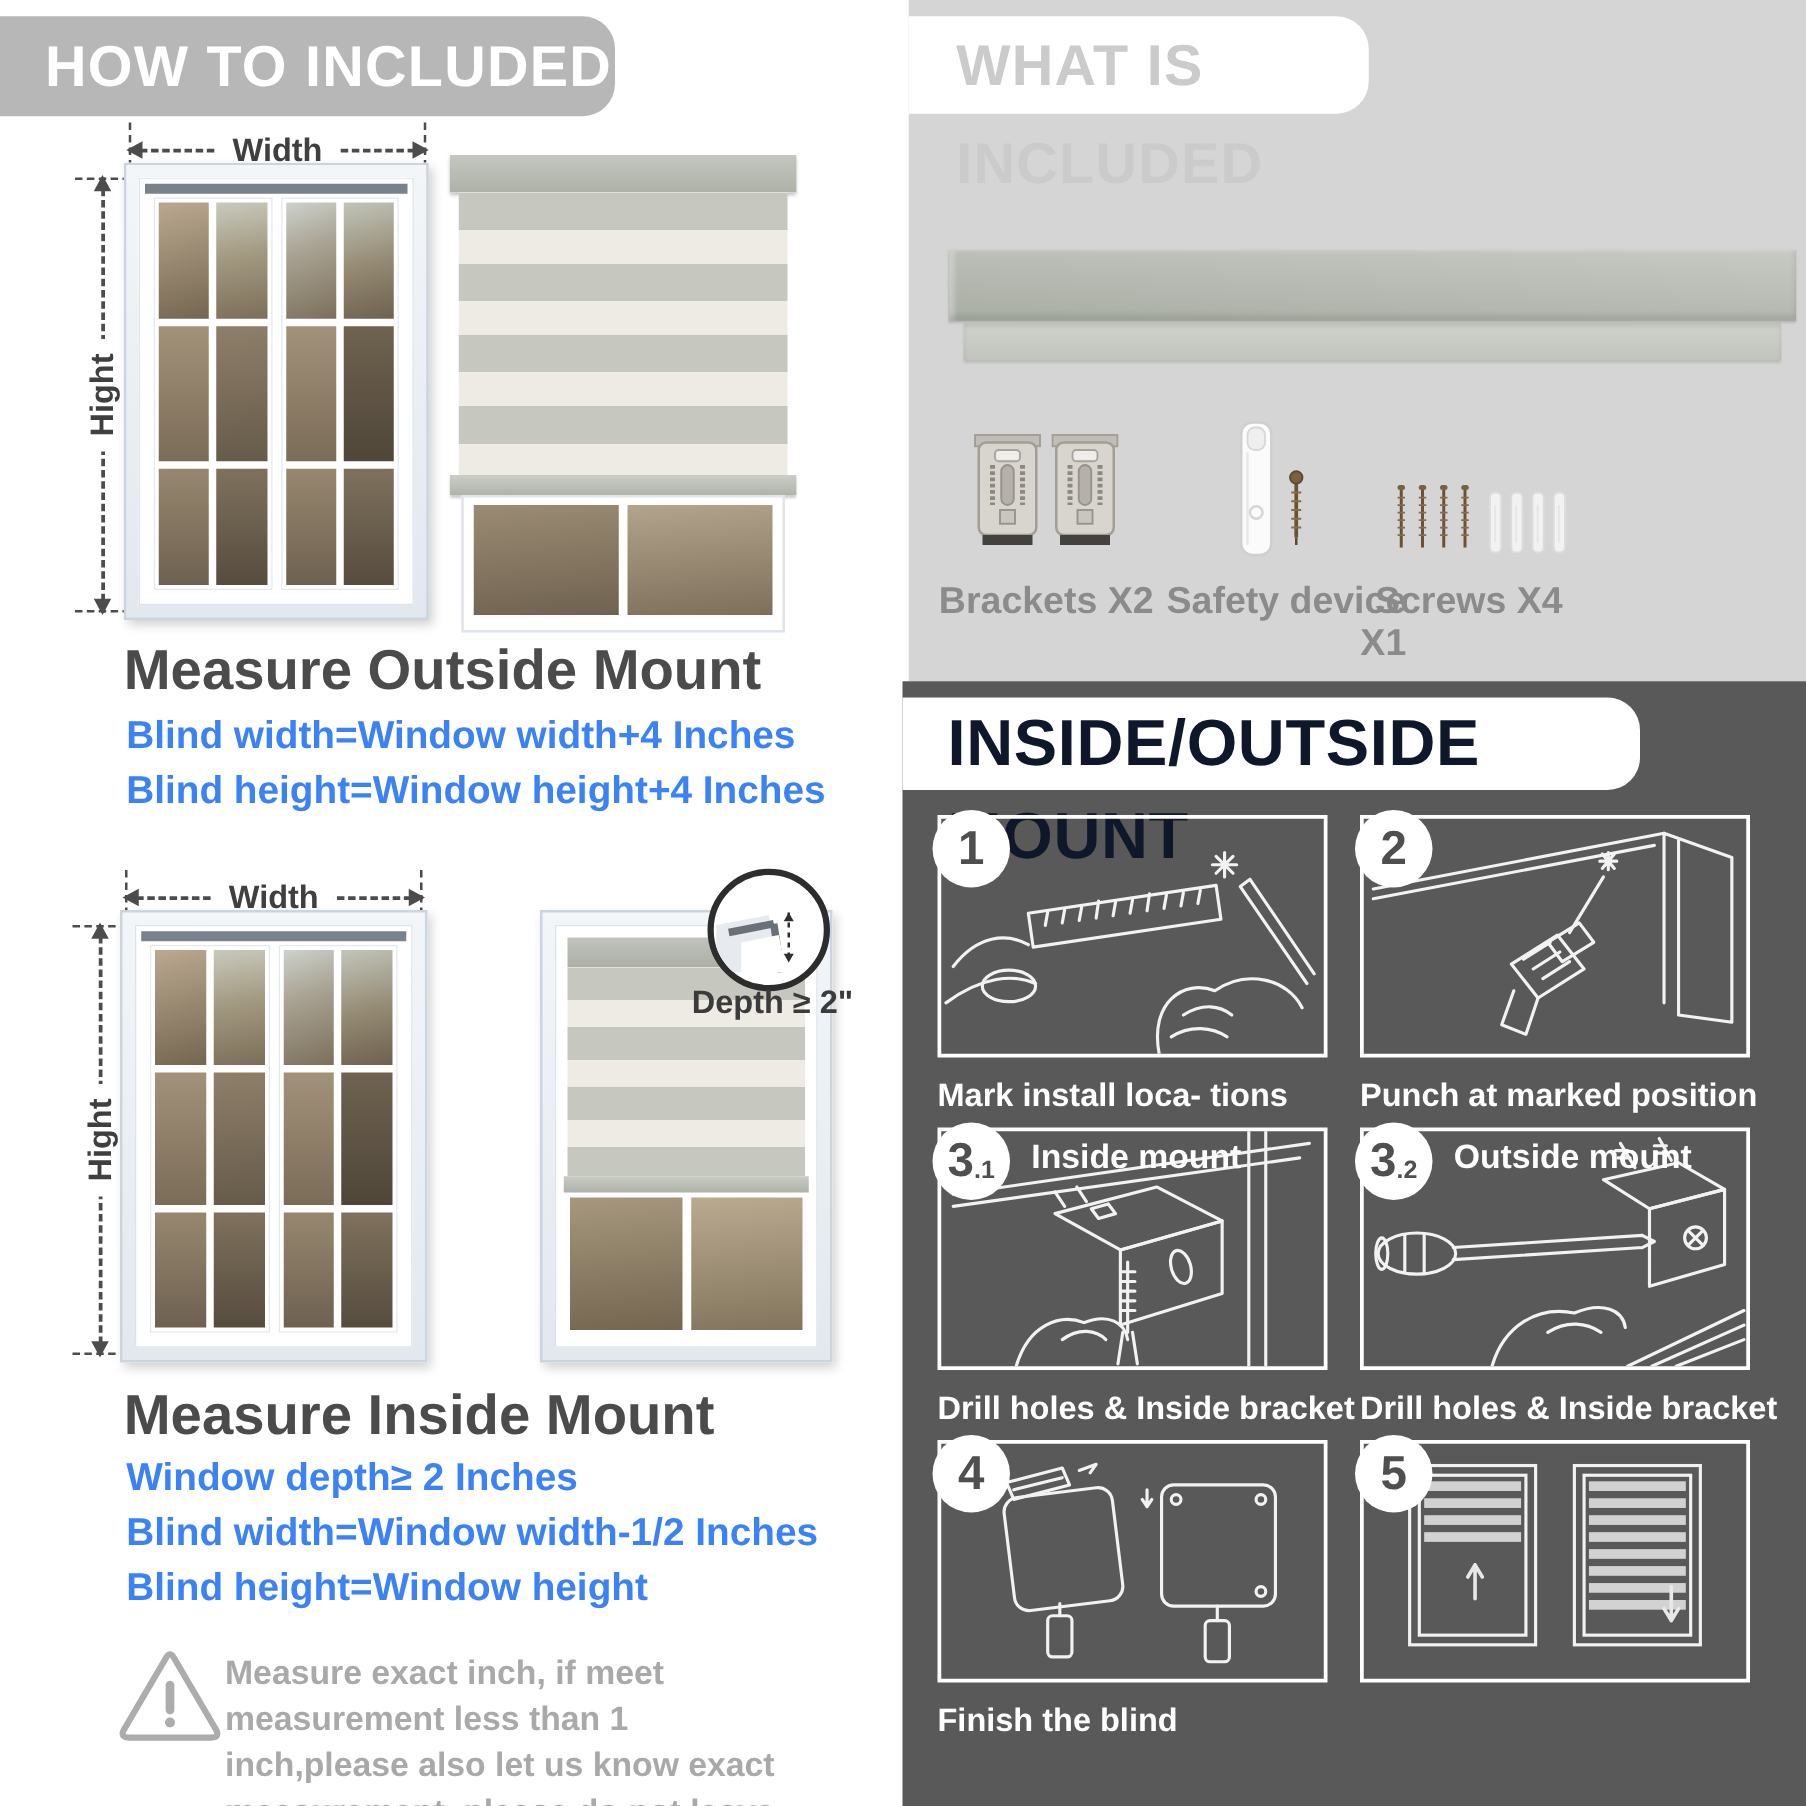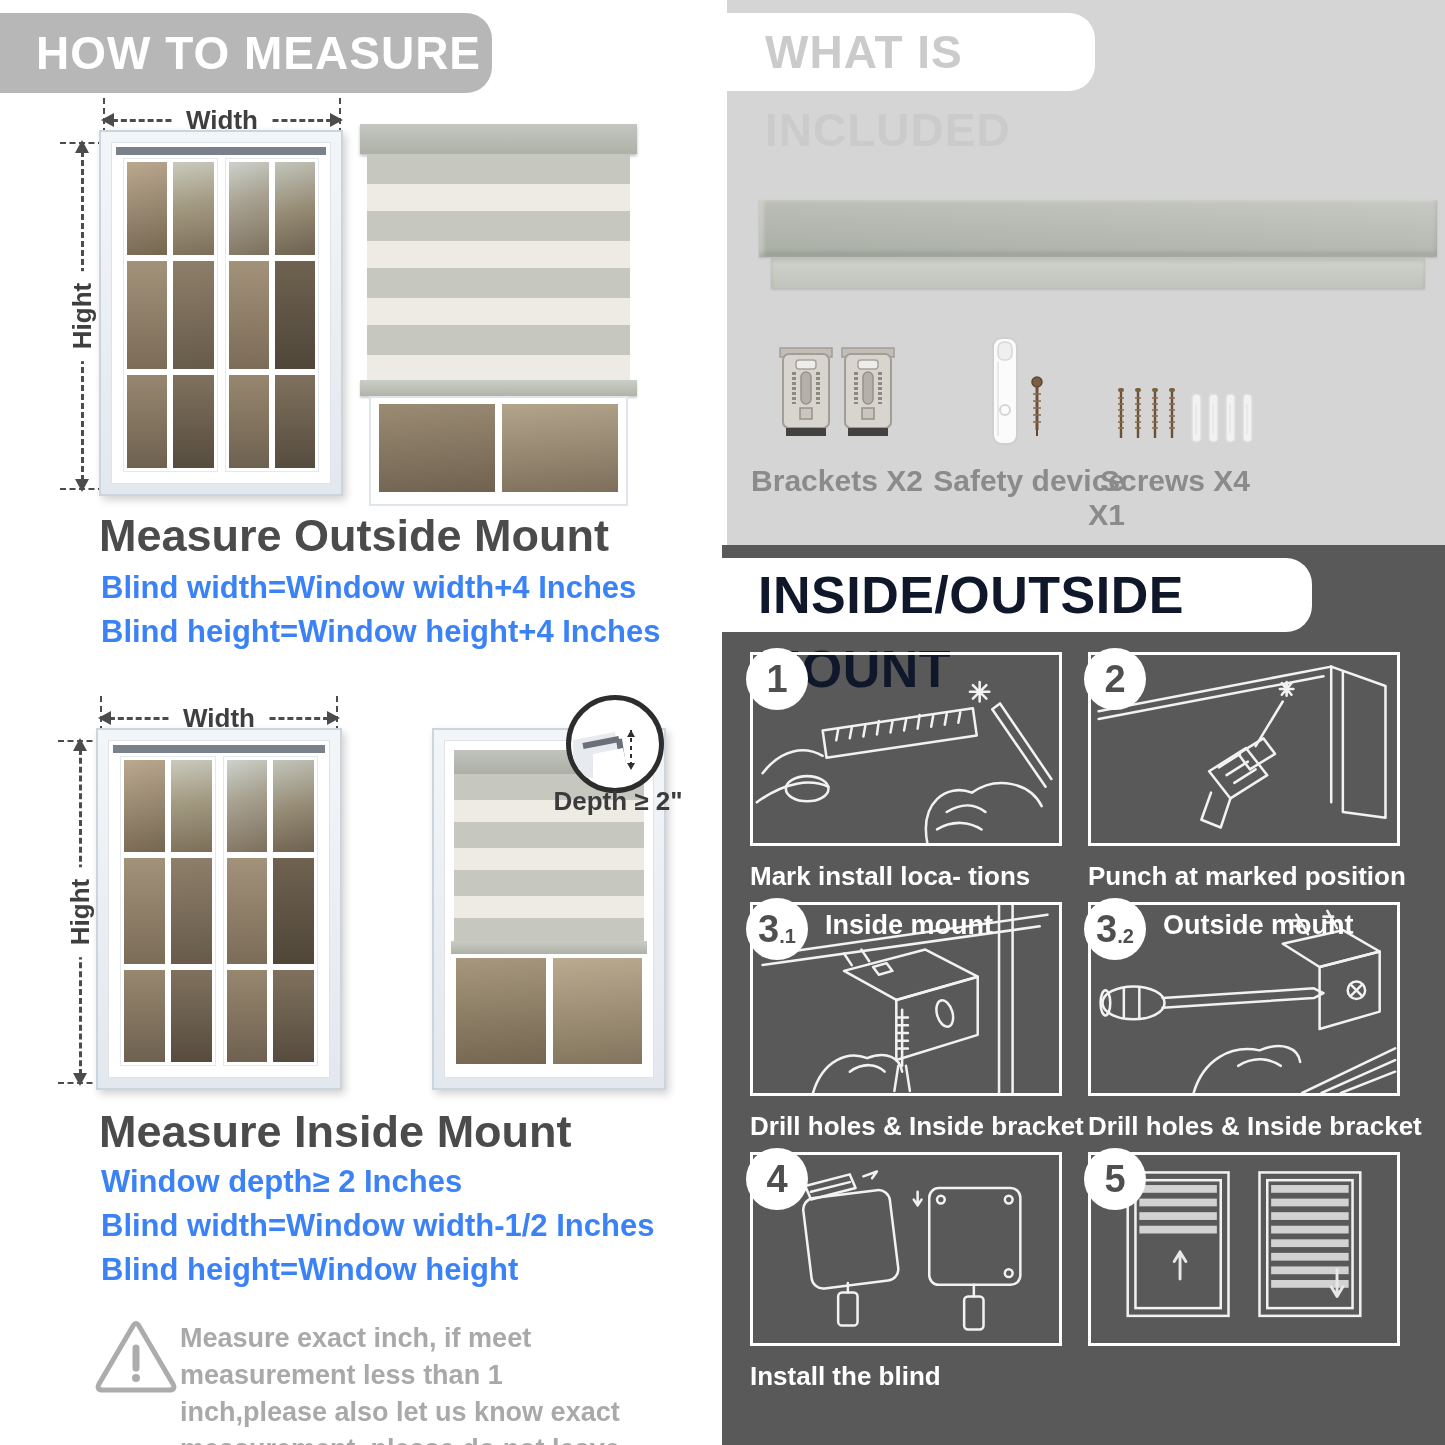--- a/index.html
+++ b/index.html
@@ -114,21 +114,21 @@
   .s-r1{top:107px;} .s-r2{top:357px;} .s-r3{top:607px;}
   .cap-r1{top:316px;} .cap-r2{top:566px;} .cap-r3{top:816px;}
 
   .lineart{stroke:#f2f2f2;stroke-width:2.6;fill:none;stroke-linecap:round;stroke-linejoin:round;}
 </style>
 </head>
 <body>
 
 <div id="canvas">
 
-  <div class="abs" id="banner-how">HOW TO MEASURE</div>
+  <div class="abs" id="banner-how">HOW TO INCLUDED</div>
 
   <div class="abs h-measure" id="arrW1">
     <div class="gd-l"></div>
     <div class="gd-r"></div>
     <div class="line"></div>
     <div class="ah-l"></div>
     <div class="ah-r"></div>
     <span class="lbl">Width</span>
   </div>
   <div class="abs v-measure" id="arrH1">
@@ -430,21 +430,21 @@
           <circle cx="262" cy="46" r="4"></circle>
           <circle cx="262" cy="122" r="4"></circle>
         <path d="M168,38 v14 M168,52 l-4,-6 M168,52 l4,-6"></path>
         <path d="M226,134 L226,146"></path>
         <rect x="216" y="146" width="20" height="34" rx="4"></rect>
       </svg>
       <div class="step-badge">
         <span class="badge-num">4</span>
       </div>
     </div>
-    <div class="step-caption s-c1 cap-r3">Install the blind</div>
+    <div class="step-caption s-c1 cap-r3">Finish the blind</div>
 
     <div class="step-card s-c2 s-r3">
       <svg class="illus" viewBox="0 0 312 194">
         <g stroke="#f2f2f2" stroke-width="2.6" fill="none">
           <rect x="36" y="18" width="104" height="148"></rect>
           <rect x="44" y="26" width="88" height="132"></rect>
           <rect x="172" y="18" width="104" height="148"></rect>
           <rect x="180" y="26" width="88" height="132"></rect>
         </g>
         <g fill="#d9d9d9" opacity="0.95">

